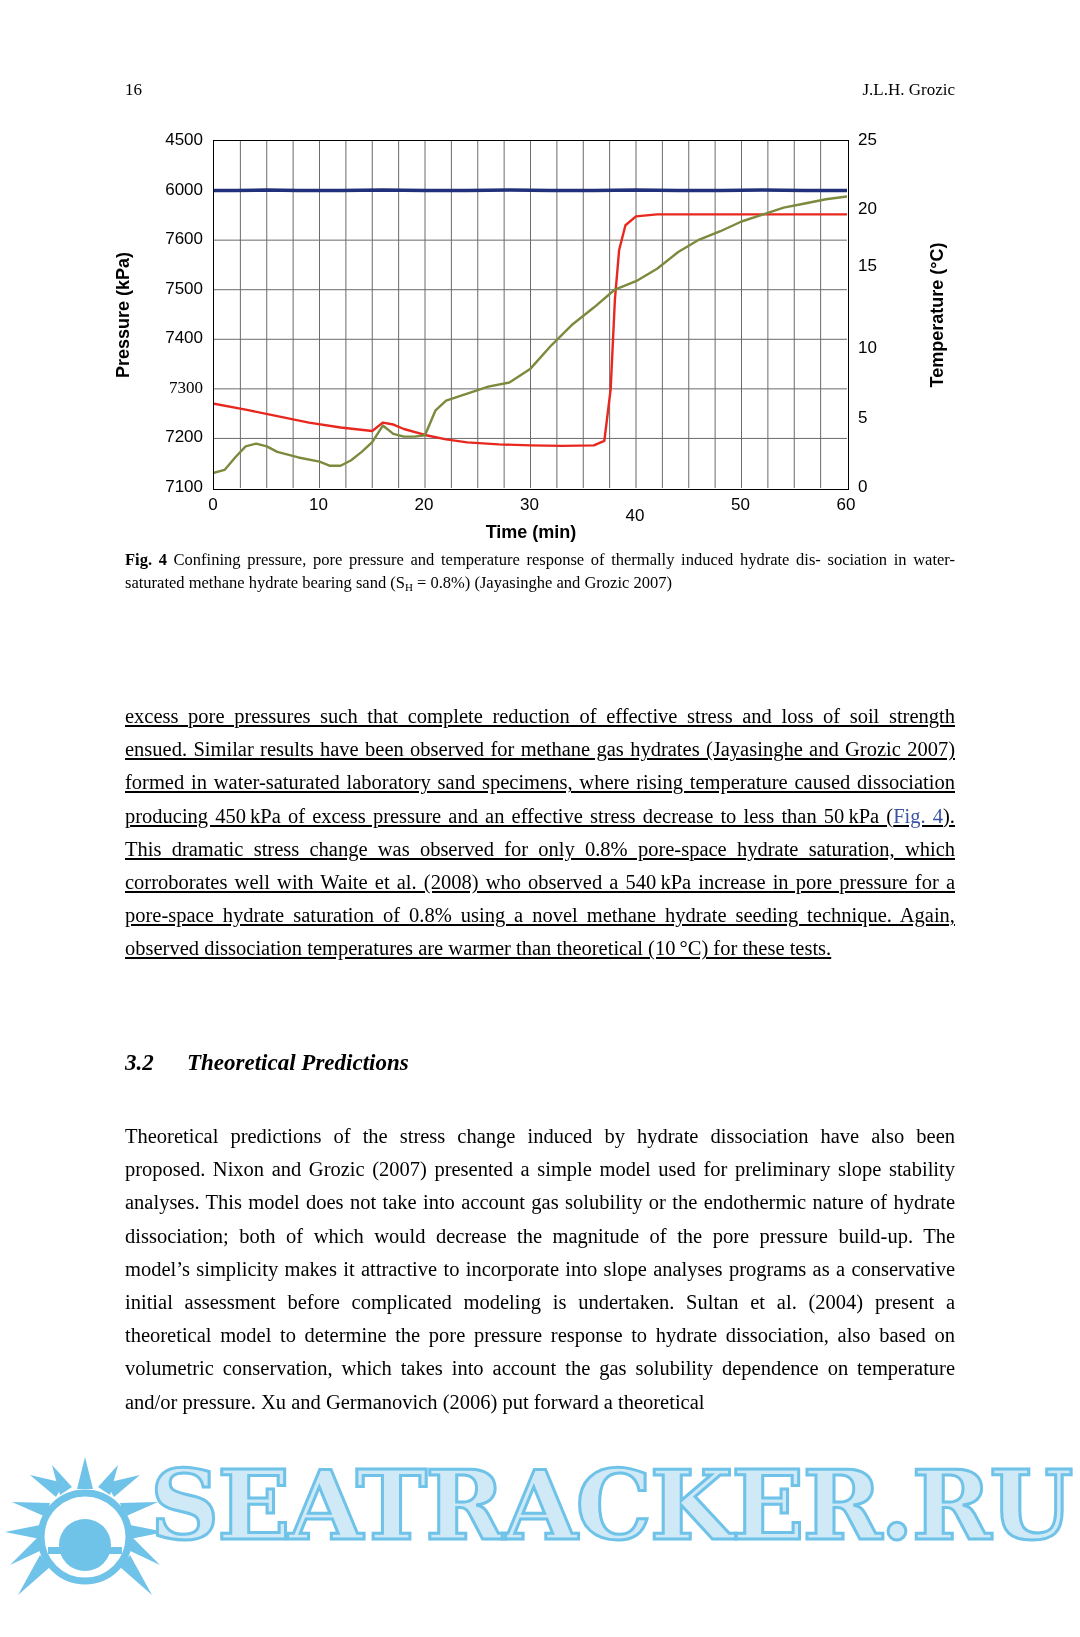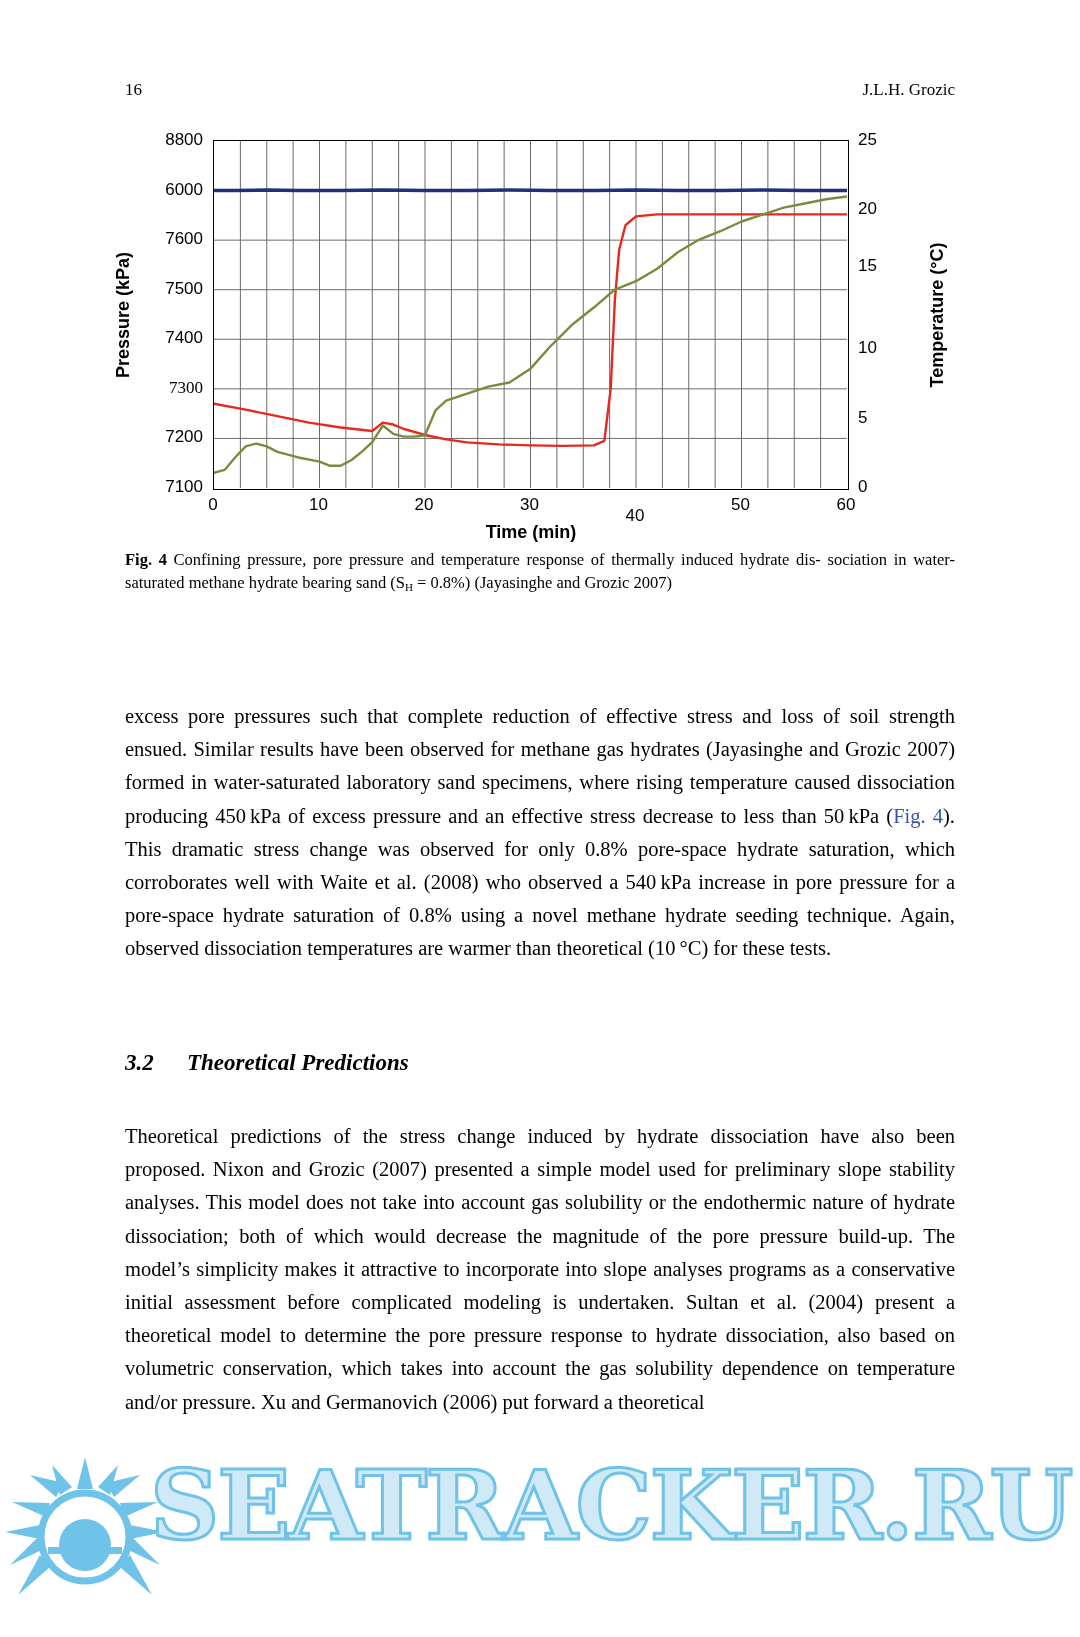--- a/index.html
+++ b/index.html
@@ -145,21 +145,21 @@
 
   
   .body-block {
     position: absolute;
     left: 125px;
     width: 830px;
     font-size: 20.5px;
     line-height: 1.62;
     text-align: justify;
   }
-  #para1 { top: 700px; }
+  #para1 { top: 700px; text-decoration: underline; }
   .section-head {
     position: absolute;
     left: 125px;
     top: 1050px;
     width: 830px;
     font-size: 23px;
     font-style: italic;
     font-weight: bold;
   }
   .section-head .num { display: inline-block; width: 62px; }
@@ -243,21 +243,21 @@
       </div>
 
       <div id="yticks">
           <div class="tick-left" style="top: 357px; left: 0px; width: 78px;">7100</div>
           <div class="tick-left" style="top: 307.429px; left: 0px; width: 78px;">7200</div>
           <div class="tick-left" style="top: 257.857px; left: 0px; width: 78px; font-family: Liberation Serif, serif;">7300</div>
           <div class="tick-left" style="top: 208.286px; left: 0px; width: 78px;">7400</div>
           <div class="tick-left" style="top: 158.714px; left: 0px; width: 78px;">7500</div>
           <div class="tick-left" style="top: 109.143px; left: 0px; width: 78px;">7600</div>
           <div class="tick-left" style="top: 59.5714px; left: 0px; width: 78px;">6000</div>
-          <div class="tick-left" style="top: 10px; left: 0px; width: 78px;">8800</div>
+          <div class="tick-left" style="top: 10px; left: 0px; width: 78px;">4500</div>
         </div>
       <div id="y2ticks">
           <div class="tick-right" style="top: 357px; left: 733px;">0</div>
           <div class="tick-right" style="top: 287.6px; left: 733px;">5</div>
           <div class="tick-right" style="top: 218.2px; left: 733px;">10</div>
           <div class="tick-right" style="top: 136px; left: 733px;">15</div>
           <div class="tick-right" style="top: 79.4px; left: 733px;">20</div>
           <div class="tick-right" style="top: 10px; left: 733px;">25</div>
         </div>
       <div id="xticks">

